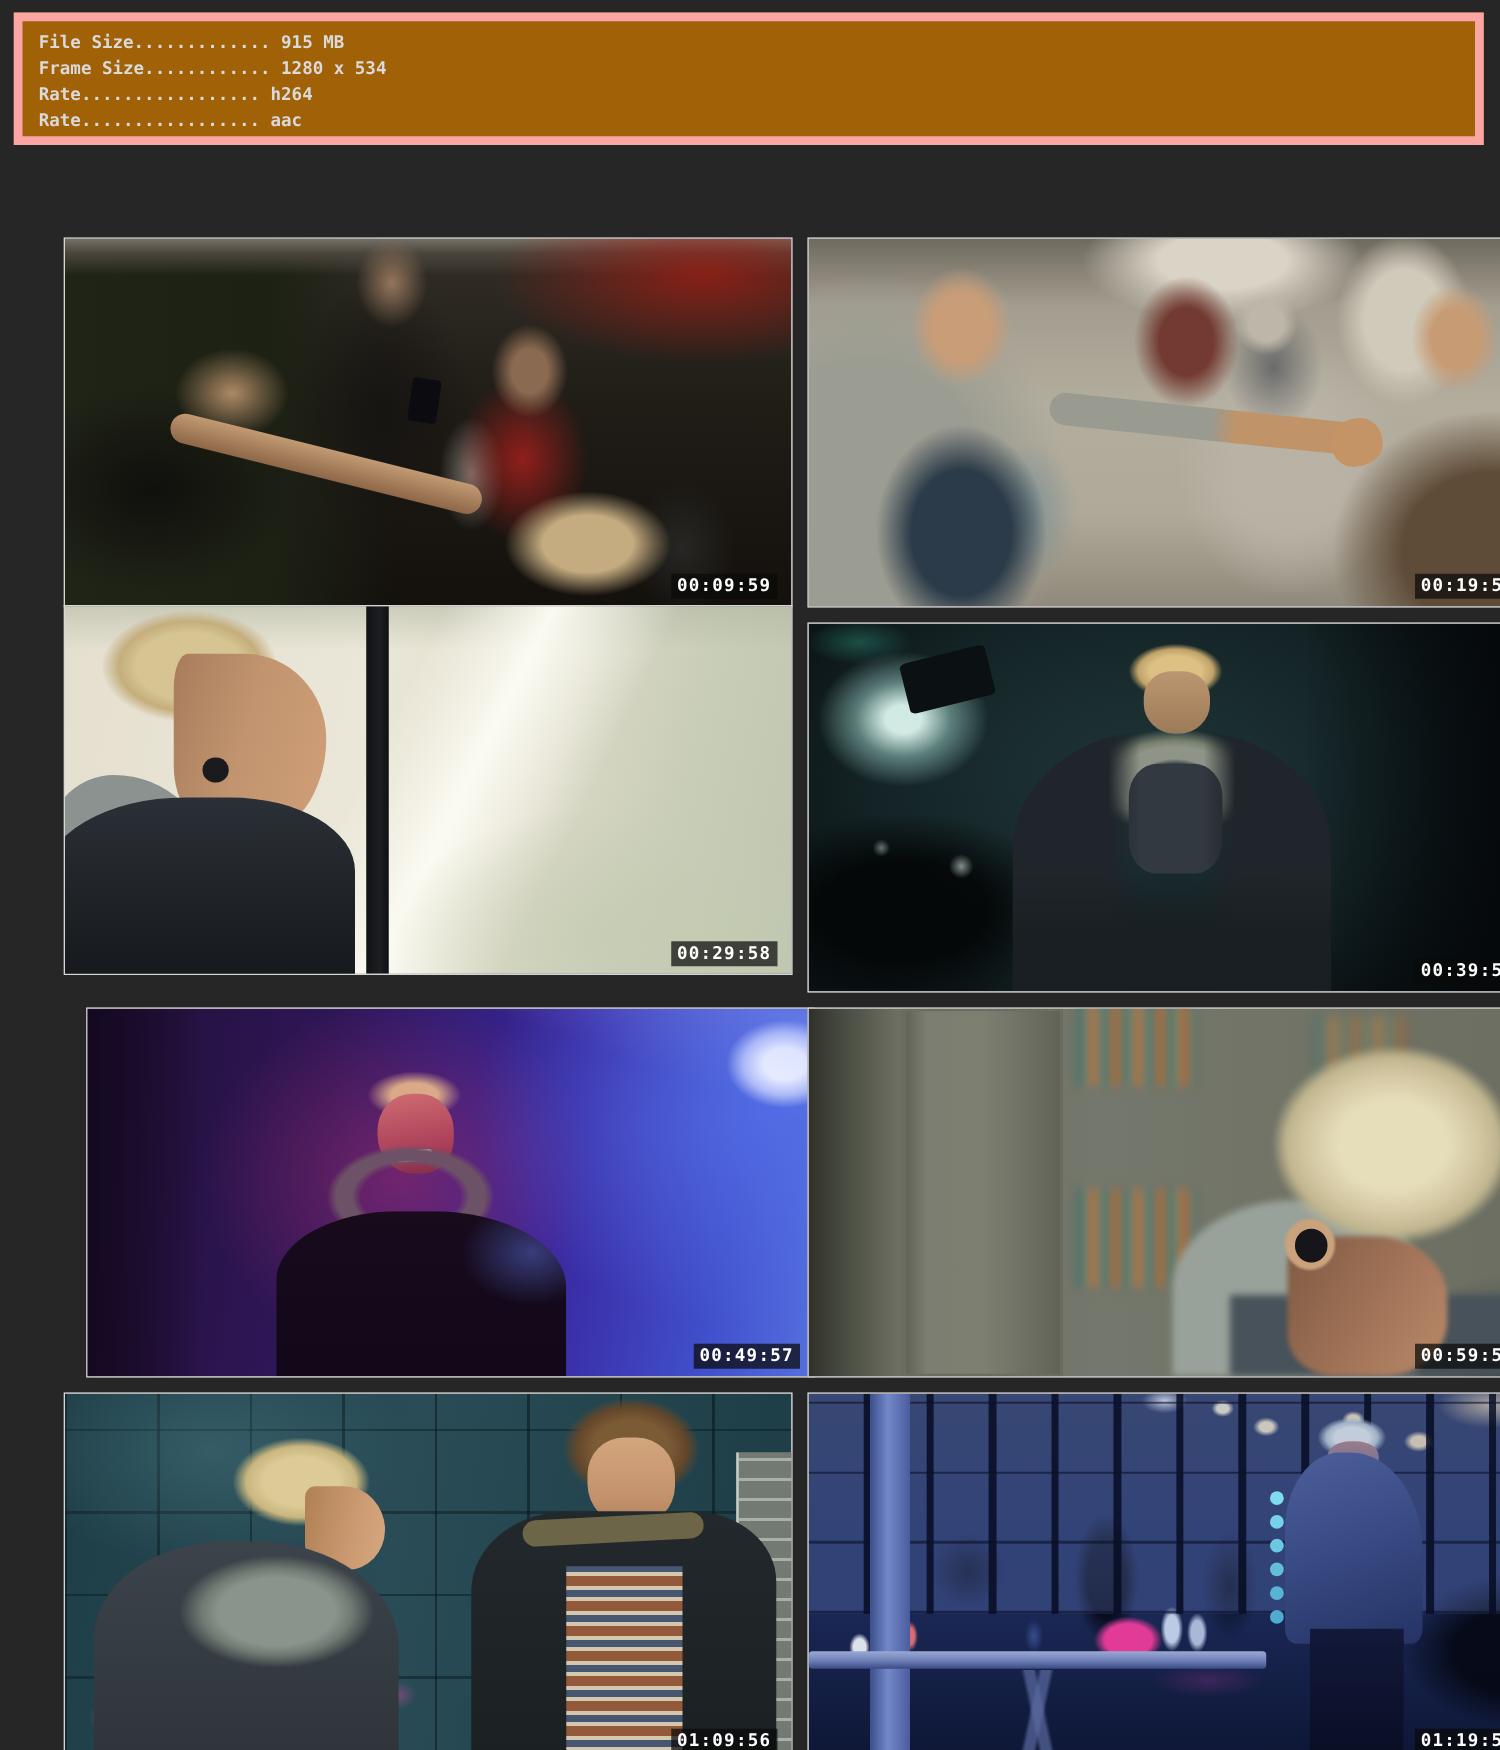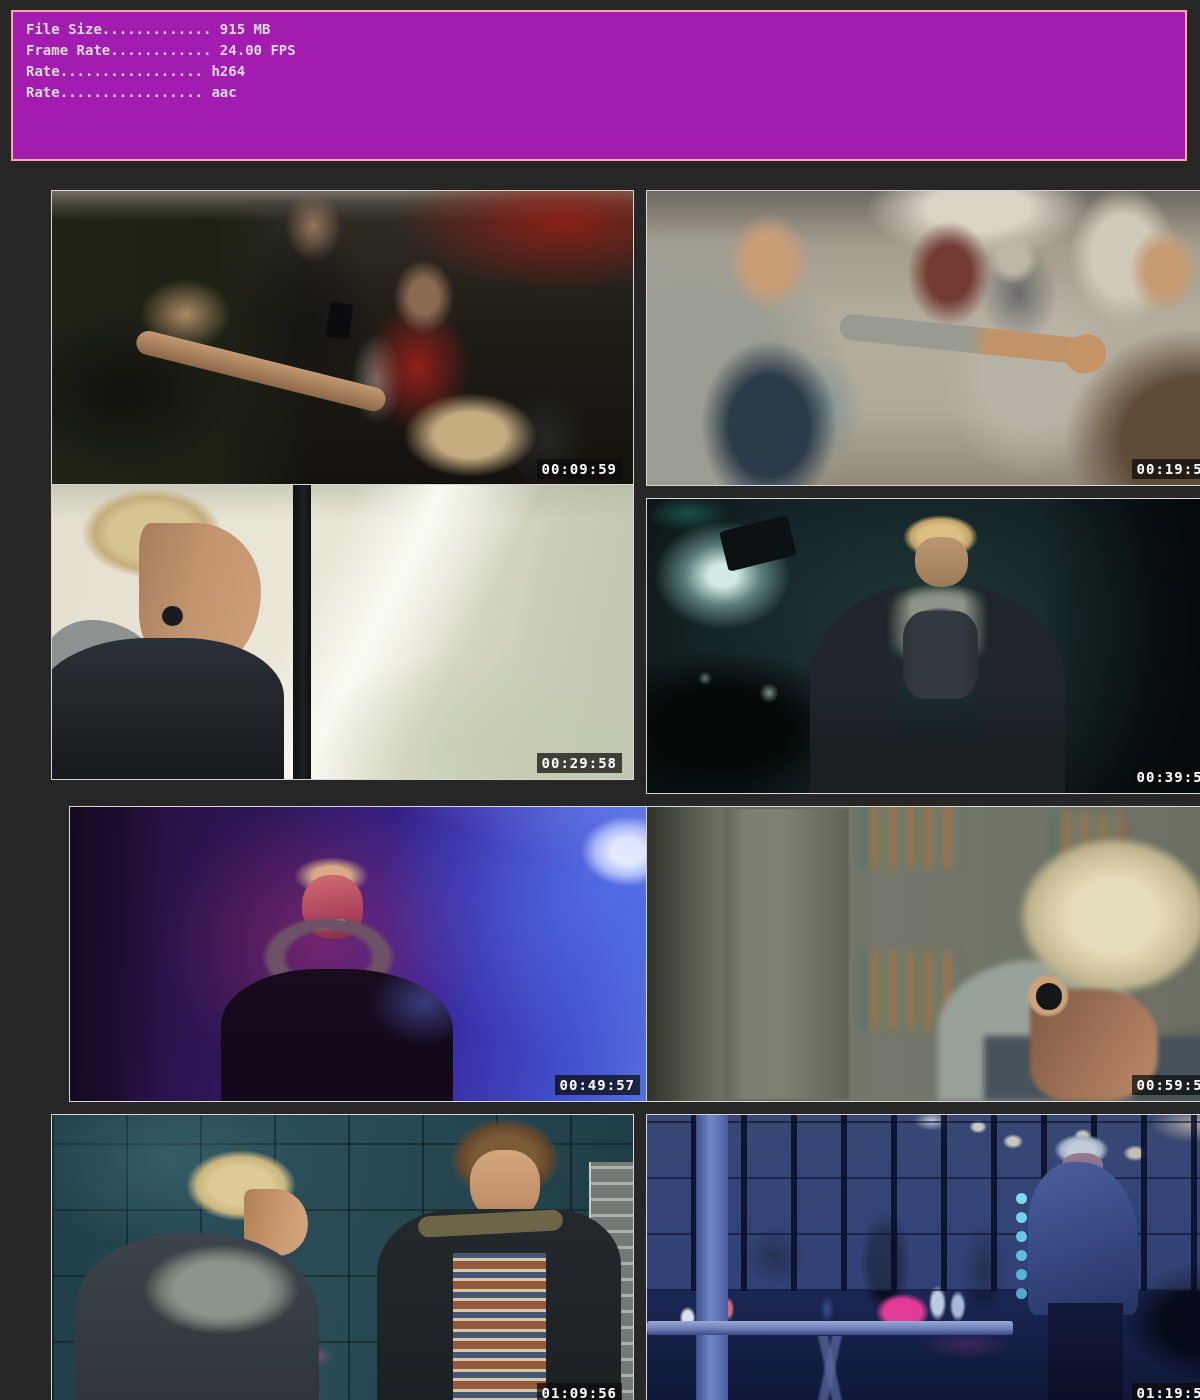--- a/index.html
+++ b/index.html
@@ -2,22 +2,22 @@
 <html><head>
 <meta charset="utf-8">
 <style>
   html,body{margin:0;padding:0;}
   body{
     width:1200px;height:1400px;background:#262626;position:relative;overflow:hidden;
     font-family:"DejaVu Sans Mono","Liberation Mono",monospace;
   }
   
   .media-info{
-    position:absolute;left:11px;top:10px;width:1176px;height:151px;
-    box-sizing:border-box;background:#a21caf;border:2px solid #fca5a5;
+    position:absolute;left:11px;top:10px;width:1176px;height:106px;
+    box-sizing:border-box;background:#a16207;border:7px solid #fca5a5;
     padding:7px 0 0 13px;
   }
   .mi-line{
     font:bold 14px/21px "DejaVu Sans Mono","Liberation Mono",monospace;
     color:#dadada;white-space:pre;letter-spacing:0;
   }
   
   .thumb{
     position:absolute;width:581px;height:294px;border:1px solid #d6d6d6;
     background:#737373;overflow:hidden;
@@ -188,21 +188,21 @@
   .man8hair{left:70%;top:6.5%;width:9.5%;height:11%;background:radial-gradient(closest-side,#c3ccda 0%,#c3ccda 50%,#9fb0c6 75%,rgba(159,176,198,0) 100%);}
   .man8face{left:71.5%;top:13%;width:7%;height:9%;background:linear-gradient(180deg,#9d7b8a,#62709c);border-radius:45%;}
   .man8body{left:65.5%;top:16%;width:19%;height:52%;background:linear-gradient(160deg,#4c5f9a 0%,#3a4c86 45%,#253364 100%);border-radius:40% 52% 8% 8%;}
   .man8pants{left:69%;top:64%;width:13%;height:33%;background:linear-gradient(180deg,#12193a,#0a0f26);}
 </style>
 </head>
 <body>
 
 <div class="media-info">
   <div class="mi-line">File Size............. 915 MB</div>
-  <div class="mi-line">Frame Rate............ 24.00 FPS</div>
+  <div class="mi-line">Frame Size............ 1280 x 534</div>
   <div class="mi-line">Rate................. h264</div>
   <div class="mi-line">Rate................. aac</div>
 </div>
 
 <figure class="thumb" id="t1">
   <div class="art">
     <div class="arm1"></div>
     <div class="phone1"></div>
   </div>
   <span class="ts">00:09:59</span>

